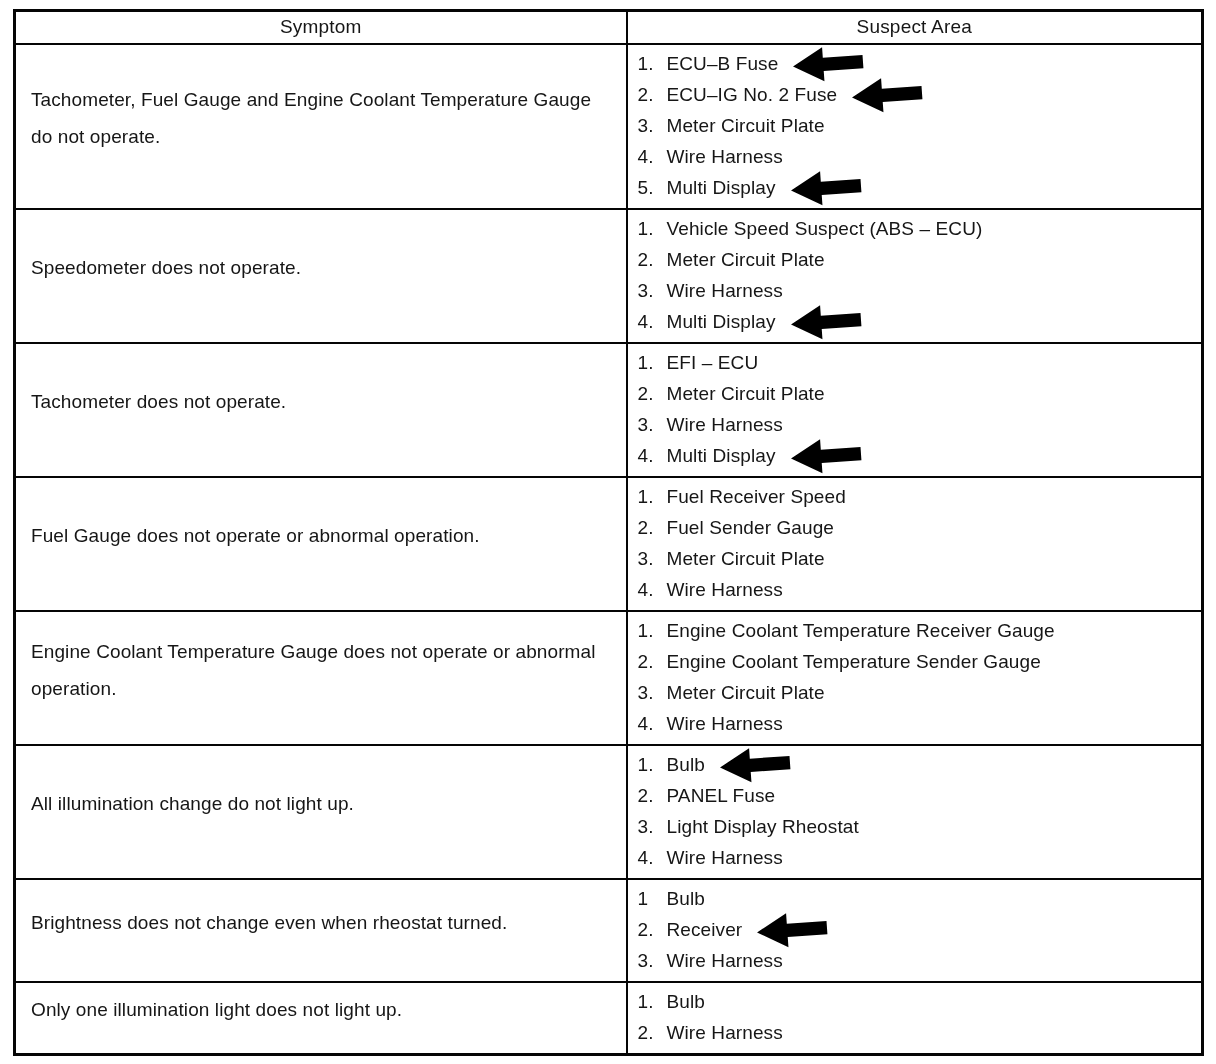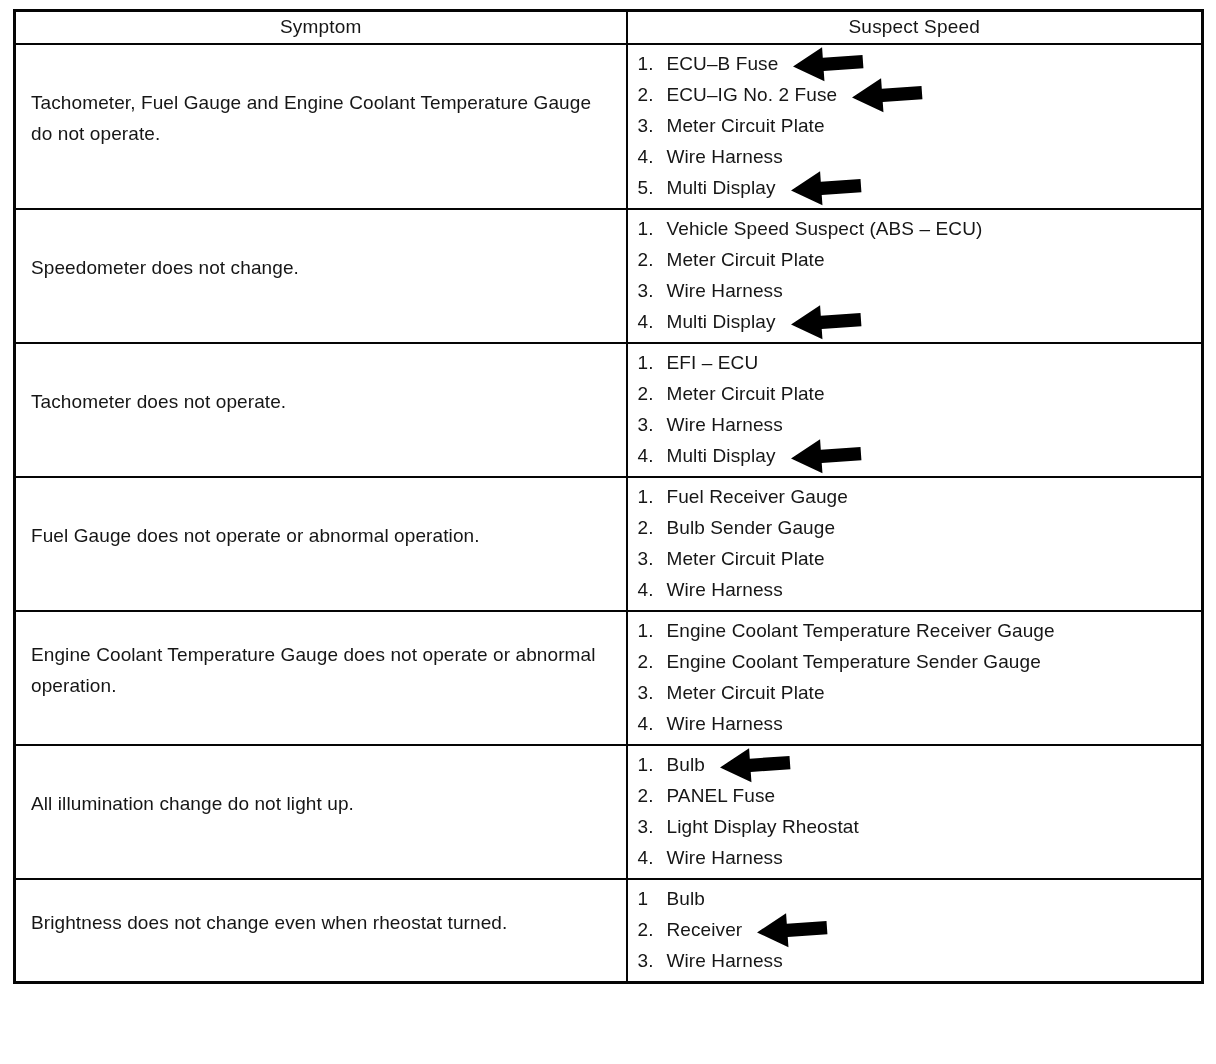--- a/index.html
+++ b/index.html
@@ -39,21 +39,21 @@
     font-size: 19px;
     font-weight: normal;
     text-align: center;
     vertical-align: middle;
     border-bottom-width: 3px;
     letter-spacing: 0.2px;
   }
   td.symptom {
     padding: 8px 14px 24px 15px;
     font-size: 19px;
-    line-height: 31px;
+    line-height: 37px;
     vertical-align: middle;
     letter-spacing: 0.1px;
   }
   td.suspects {
     padding: 4px 4px 4px 10px;
     vertical-align: middle;
   }
   .suspect-item {
     display: flex;
     align-items: center;
@@ -91,21 +91,21 @@
 
 <div class="page">
   <table class="ts">
     <colgroup>
       <col class="c-symptom">
       <col class="c-suspect">
     </colgroup>
     <thead>
       <tr>
         <th>Symptom</th>
-        <th>Suspect Speed</th>
+        <th>Suspect Area</th>
       </tr>
     </thead>
     <tbody id="table-body">
         <tr>
           <td class="symptom">Tachometer, Fuel Gauge and Engine Coolant Temperature Gauge do not operate.</td>
           <td class="suspects">
             <div class="suspect-item">
               <span class="num">1.</span>
               <span class="label">ECU–B Fuse</span>
               <span class="arrow">
@@ -136,21 +136,21 @@
               <span class="label">Multi Display</span>
               <span class="arrow">
                 <svg viewBox="0 0 74 38" width="72" height="36" aria-hidden="true">
                   <polygon points="0,19 32,1 32,12 74,12 74,26 32,26 32,37" fill="#000000"></polygon>
                 </svg>
               </span>
             </div>
           </td>
         </tr>
         <tr>
-          <td class="symptom">Speedometer does not change.</td>
+          <td class="symptom">Speedometer does not operate.</td>
           <td class="suspects">
             <div class="suspect-item">
               <span class="num">1.</span>
               <span class="label">Vehicle Speed Suspect (ABS – ECU)</span>
             </div>
             <div class="suspect-item">
               <span class="num">2.</span>
               <span class="label">Meter Circuit Plate</span>
             </div>
             <div class="suspect-item">
@@ -192,25 +192,25 @@
                 </svg>
               </span>
             </div>
           </td>
         </tr>
         <tr>
           <td class="symptom">Fuel Gauge does not operate or abnormal operation.</td>
           <td class="suspects">
             <div class="suspect-item">
               <span class="num">1.</span>
-              <span class="label">Fuel Receiver Gauge</span>
-            </div>
-            <div class="suspect-item">
-              <span class="num">2.</span>
-              <span class="label">Bulb Sender Gauge</span>
+              <span class="label">Fuel Receiver Speed</span>
+            </div>
+            <div class="suspect-item">
+              <span class="num">2.</span>
+              <span class="label">Fuel Sender Gauge</span>
             </div>
             <div class="suspect-item">
               <span class="num">3.</span>
               <span class="label">Meter Circuit Plate</span>
             </div>
             <div class="suspect-item">
               <span class="num">4.</span>
               <span class="label">Wire Harness</span>
             </div>
           </td>
@@ -273,19 +273,32 @@
               <span class="num">2.</span>
               <span class="label">Receiver</span>
               <span class="arrow">
                 <svg viewBox="0 0 74 38" width="72" height="36" aria-hidden="true">
                   <polygon points="0,19 32,1 32,12 74,12 74,26 32,26 32,37" fill="#000000"></polygon>
                 </svg>
               </span>
             </div>
             <div class="suspect-item">
               <span class="num">3.</span>
+              <span class="label">Wire Harness</span>
+            </div>
+          </td>
+        </tr>
+        <tr>
+          <td class="symptom">Only one illumination light does not light up.</td>
+          <td class="suspects">
+            <div class="suspect-item">
+              <span class="num">1.</span>
+              <span class="label">Bulb</span>
+            </div>
+            <div class="suspect-item">
+              <span class="num">2.</span>
               <span class="label">Wire Harness</span>
             </div>
           </td>
         </tr>
       </tbody>
   </table>
 </div>
 
 </body></html>

